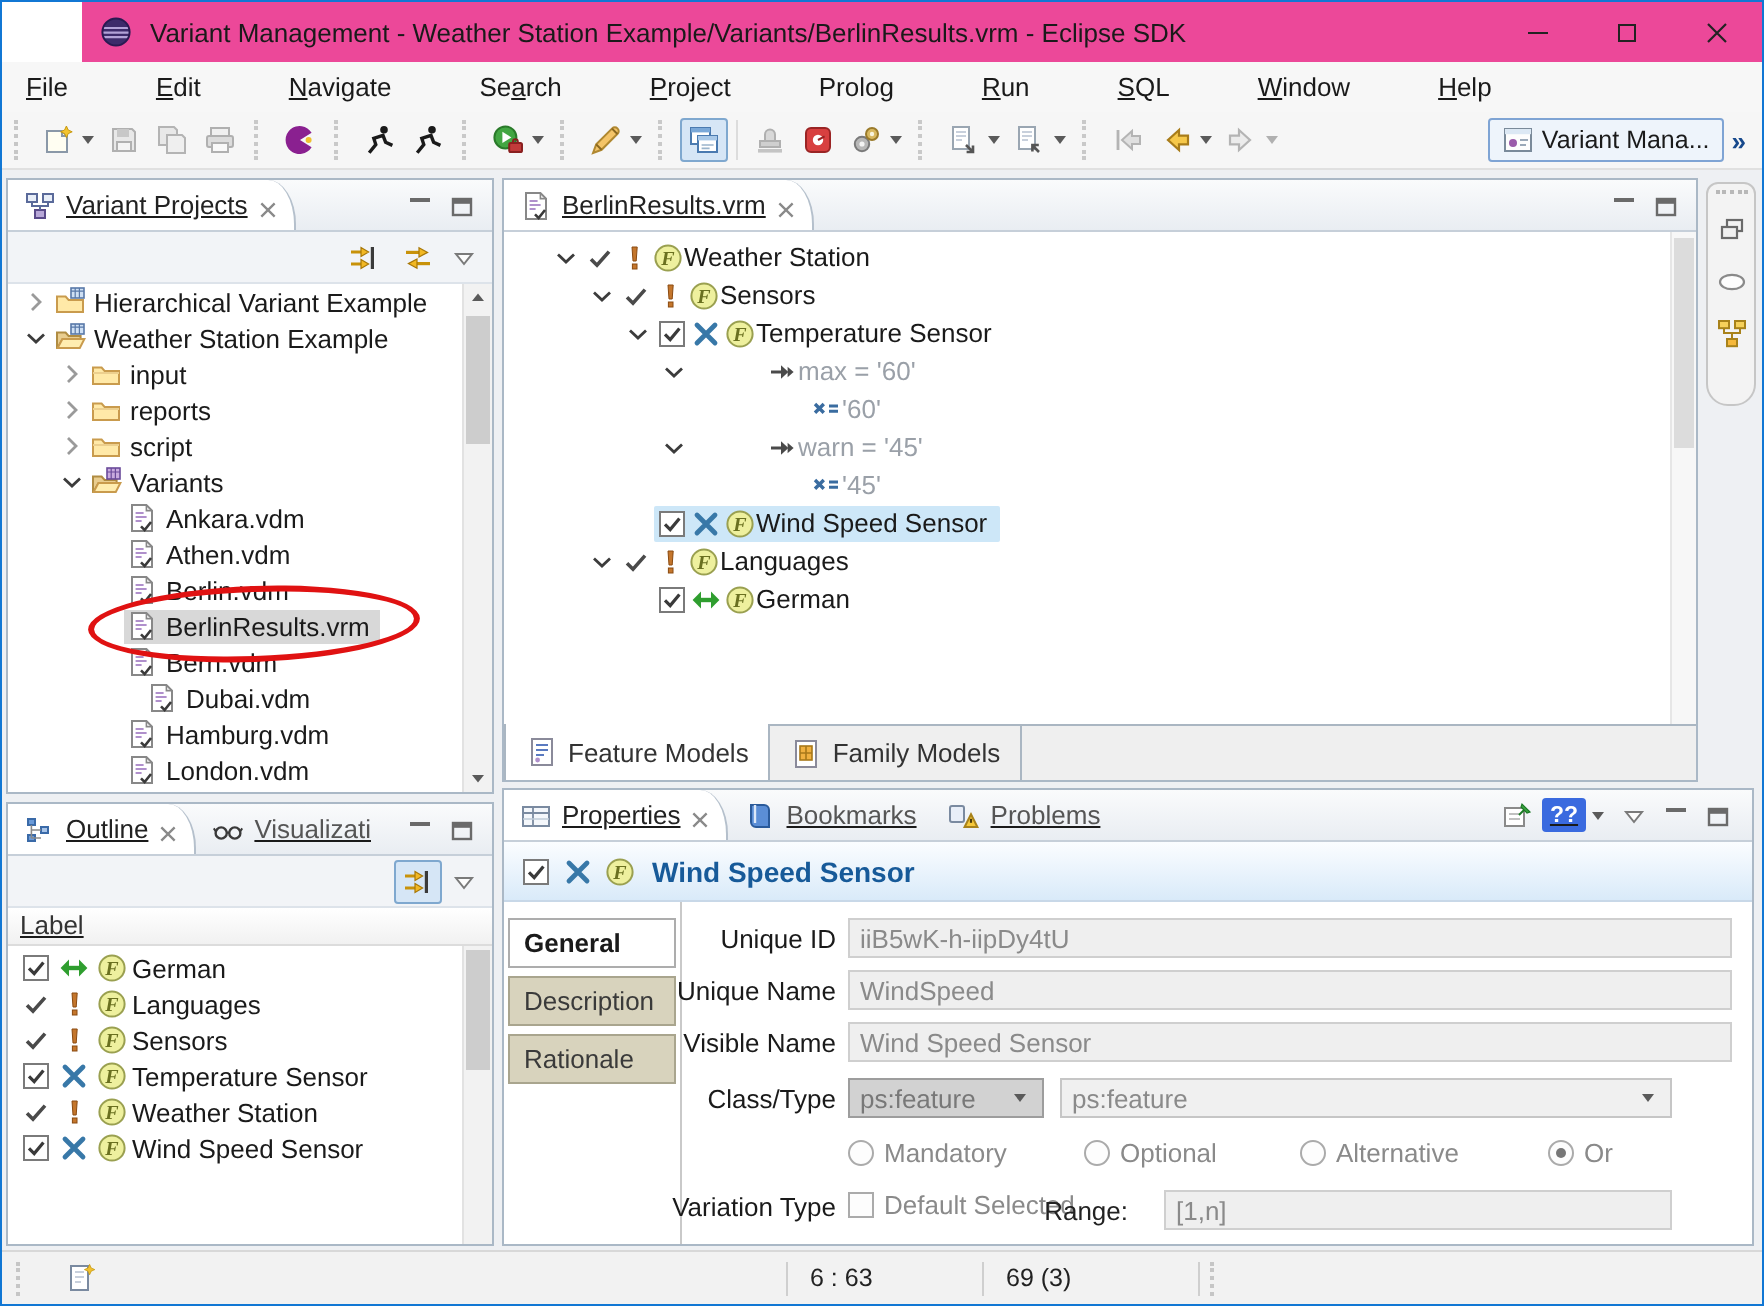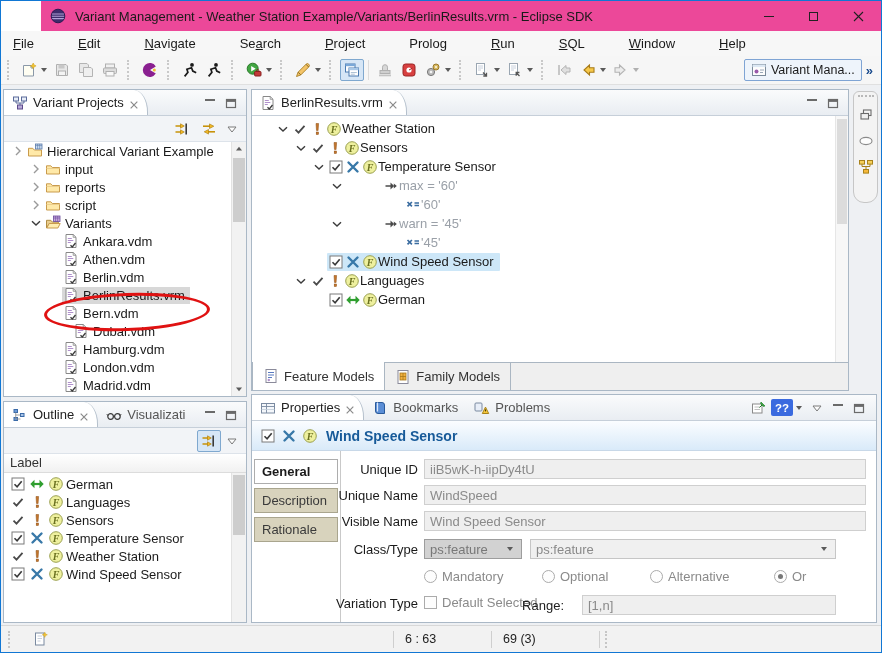--- a/index.html
+++ b/index.html
@@ -28,21 +28,21 @@
   .vline{width:1px;height:20px;background:#dcdcdc;margin:0 4px;}
   .tbtn{width:24px;height:22px;display:flex;align-items:center;justify-content:center;border-radius:2px;border:1px solid transparent;}
   .tbtn.pressed{background:#d6e6f6;border:1px solid #7fa8cf;}
   .dd{width:0;height:0;border:3.5px solid transparent;border-top:4px solid #5a5a5a;margin:3px 3px 0 0;}
   .dd.dis{border-top-color:#b0b0b0;}
   .persp{margin-left:auto;display:flex;align-items:center;gap:4px;}
   .persp-btn{display:flex;align-items:center;gap:4px;height:22px;padding:0 6px;border:1px solid #7fa4d4;background:#eef4fb;border-radius:2px;font-size:12.5px;white-space:nowrap;}
   .overflow{color:#17498c;font-weight:bold;font-size:13px;padding-right:2px;}
   
   .main{position:absolute;left:0;top:84px;width:100%;height:540px;background:#eef0f3;}
-  .view{position:absolute;background:#4c1d95;border:1px solid #aab8c6;}
+  .view{position:absolute;background:#4c1d95;border:1px solid #aab8c6;text-decoration:underline;}
   .tabrow{position:relative;height:26px;background:linear-gradient(#fafbfc,#e9edf2);border-bottom:1px solid #c6cfd9;display:flex;align-items:stretch;}
   .ctab{display:flex;align-items:center;gap:5px;padding:0 8px;color:#555;white-space:nowrap;overflow:hidden;}
   .ctab.active{background:#fff;color:#222;border-right:1px solid #b5c0cc;border-top-right-radius:14px 22px;}
   .tclose{width:10px;height:10px;flex:none;}
   .tclose svg{width:100%;height:100%;}
   .viewbtns{margin-left:auto;display:flex;align-items:center;gap:3px;padding-right:6px;}
   .vwbtn{width:18px;height:18px;display:flex;align-items:center;justify-content:center;}
   .vtoolbar{height:26px;background:#f2f4f7;border-bottom:1px solid #dde3ea;display:flex;align-items:center;justify-content:flex-end;padding-right:6px;gap:3px;}
   .vbtn{width:24px;height:22px;display:flex;align-items:center;justify-content:center;border:1px solid transparent;border-radius:2px;}
   .vbtn.pressed{background:#d6e6f6;border:1px solid #7fa8cf;}
@@ -420,20 +420,40 @@
                 <span class="icon ">
                   <svg viewBox="0 0 16 16">
                     <path d="M1.5 13V5.3h4.3l1.5 1.7h7.2V13z" fill="#ffe9a8" stroke="#c99b4d"></path>
                     <rect x="8.5" y="1" width="6.5" height="5" fill="#cfe0f4" stroke="#5878a8" stroke-width=".8"></rect>
                     <path d="M8.5 2.6h6.5M10.6 1v5M12.7 1v5" stroke="#5878a8" stroke-width=".6"></path>
                   </svg>
                 </span>
                 <span class="lbl">Hierarchical Variant Example</span>
               </span>
             </div>
+            <div class="trow" style="padding-left: 6px;">
+              <span class="cell16">
+                <span class="icon ">
+                  <svg viewBox="0 0 16 16">
+                    <path d="M4 6.2L8 10l4-3.8" fill="none" stroke="#3c3c3c" stroke-width="1.4"></path>
+                  </svg>
+                </span>
+              </span>
+              <span class="swrap">
+                <span class="icon ">
+                  <svg viewBox="0 0 16 16">
+                    <path d="M1.5 13V5.3h4.3l1.5 1.7h6V8.5h-9L1.8 13z" fill="#e9cd8f" stroke="#b08c42"></path>
+                    <path d="M1.8 13l2.4-4.5h11L12.9 13z" fill="#ffedb0" stroke="#c99b4d"></path>
+                    <rect x="8.5" y="1" width="6.5" height="5" fill="#cfe0f4" stroke="#5878a8" stroke-width=".8"></rect>
+                    <path d="M8.5 2.6h6.5M10.6 1v5M12.7 1v5" stroke="#5878a8" stroke-width=".6"></path>
+                  </svg>
+                </span>
+                <span class="lbl">Weather Station Example</span>
+              </span>
+            </div>
             <div class="trow" style="padding-left: 24px;">
               <span class="cell16">
                 <span class="icon ">
                   <svg viewBox="0 0 16 16">
                     <path d="M6 4l4 4-4 4" fill="none" stroke="#9a9a9a" stroke-width="1.4"></path>
                   </svg>
                 </span>
               </span>
               <span class="swrap">
                 <span class="icon ">

